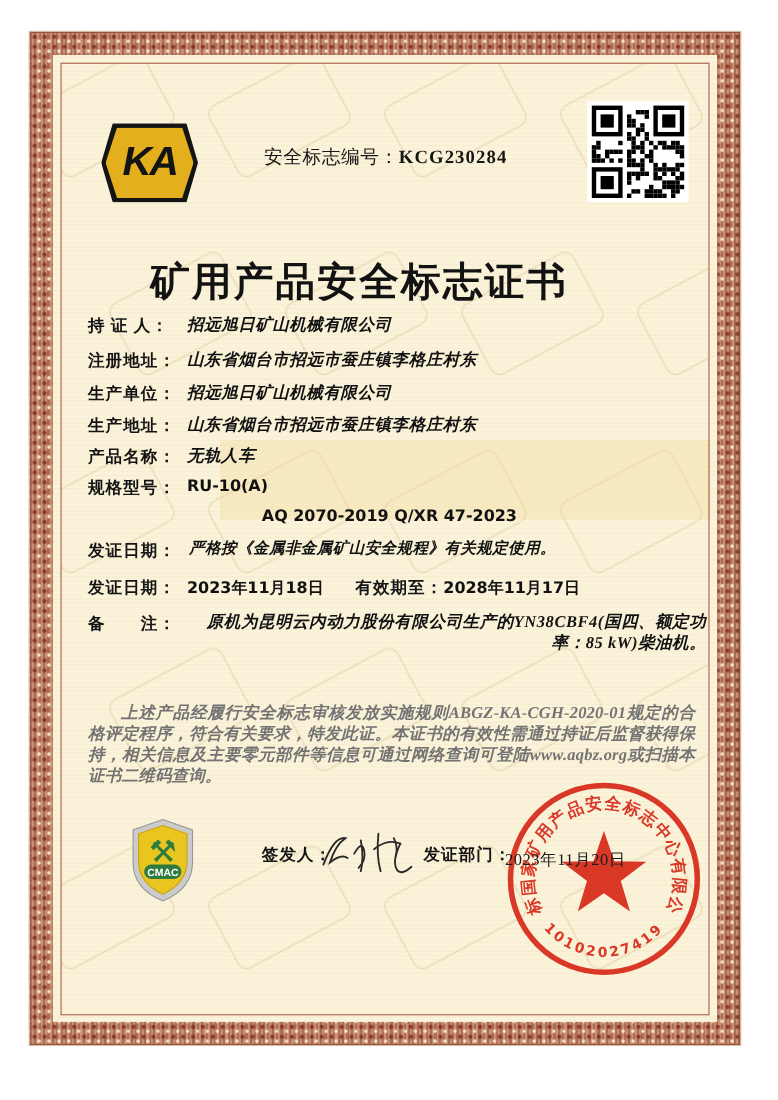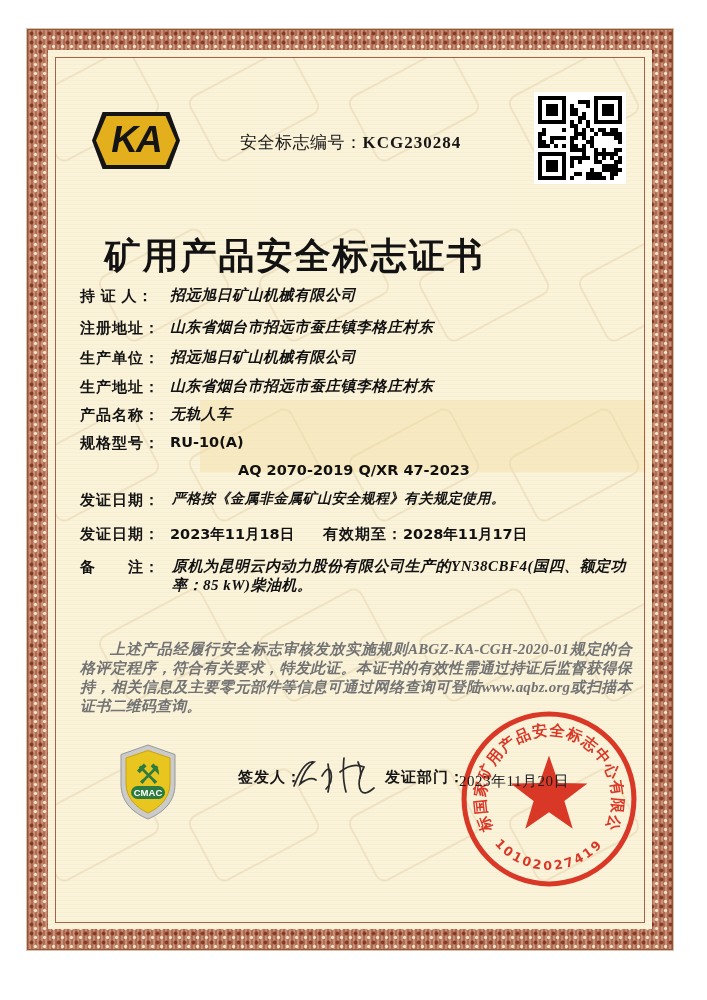--- a/index.html
+++ b/index.html
@@ -18,39 +18,39 @@
     background:
       repeating-linear-gradient(0deg, rgba(236,222,184,.22) 0 1px, rgba(255,255,255,0) 1px 4px),
       var(--paper,#faf3da);}
   .inner-line{position:absolute;left:55px;top:57px;right:62px;bottom:77px;border:1px solid #a8604b;pointer-events:none;}
 
   .wm{position:absolute;left:56px;top:58px;right:63px;bottom:78px;overflow:hidden;}
   .wm div{position:absolute;width:112px;height:70px;border:2px solid rgba(204,172,112,0.22);border-radius:10px;transform:rotate(-28deg);}
   .soft-band{position:absolute;left:200px;top:400px;width:446px;height:72px;background:rgba(242,220,158,0.38);}
 
   
-  .ka-logo{position:absolute;left:92px;top:112px;width:88px;height:57px;
+  .ka-logo{position:absolute;left:92px;top:112px;width:88px;height:72px;
     clip-path:polygon(0 50%,12% 0,88% 0,100% 50%,88% 100%,12% 100%);background:#141414;}
   .ka-logo .in{position:absolute;inset:4px;clip-path:polygon(0 50%,13% 0,87% 0,100% 50%,87% 100%,13% 100%);
     background:var(--ka-yellow,#e3af1d);display:flex;align-items:center;justify-content:center;}
   .ka-logo .in span{font-family:"Liberation Sans",sans-serif;font-weight:900;font-style:italic;
     font-size:37px;color:#141414;letter-spacing:-2px;transform:translateY(-1px);}
   .cert-no{position:absolute;left:240px;top:131px;font-size:17px;color:#161616;letter-spacing:.5px;}
   .cert-no b{font-weight:600;letter-spacing:1px;}
   .qr{position:absolute;left:534px;top:92px;width:92px;height:92px;background:#fff;padding:0;display:flex;align-items:center;justify-content:center;}
 
   .title{position:absolute;left:0;top:208px;width:589px;text-align:center;
-    font-size:36px;font-weight:800;color:#121212;letter-spacing:2px;font-family:"Liberation Serif",serif;}
+    font-size:36px;font-weight:800;color:#121212;letter-spacing:2px;font-family:"Liberation Serif",serif;padding-left:32px;}
 
   
   .lbl{position:absolute;font-size:15px;font-weight:600;color:#141414;letter-spacing:1px;white-space:nowrap;}
   .val{position:absolute;font-size:15px;font-weight:700;color:#111;white-space:nowrap;}
   .kai{font-style:italic;font-family:Liberation Serif, serif;letter-spacing:.5px;}
   .sans{font-family:"DejaVu Sans",sans-serif;font-size:14.5px;}
-  .wrap{white-space:normal;line-height:19px;}
+  .wrap{white-space:normal;line-height:19px;text-align:right;}
 
   .statement{position:absolute;left:80px;top:640px;width:552px;margin:0;
     font-size:15px;font-weight:700;font-style:italic;color:#737373;line-height:19px;
     text-align:justify;text-indent:2em;letter-spacing:.2px;}
 
   
   .cmac{position:absolute;left:118px;top:744px;width:60px;height:76px;}
   .sig-label{position:absolute;font-size:15px;font-weight:700;color:#141414;letter-spacing:1px;}
   .signature{position:absolute;left:288px;top:748px;width:92px;height:52px;}
   .stamp{position:absolute;left:458px;top:708px;width:182px;height:182px;opacity:.95;}

